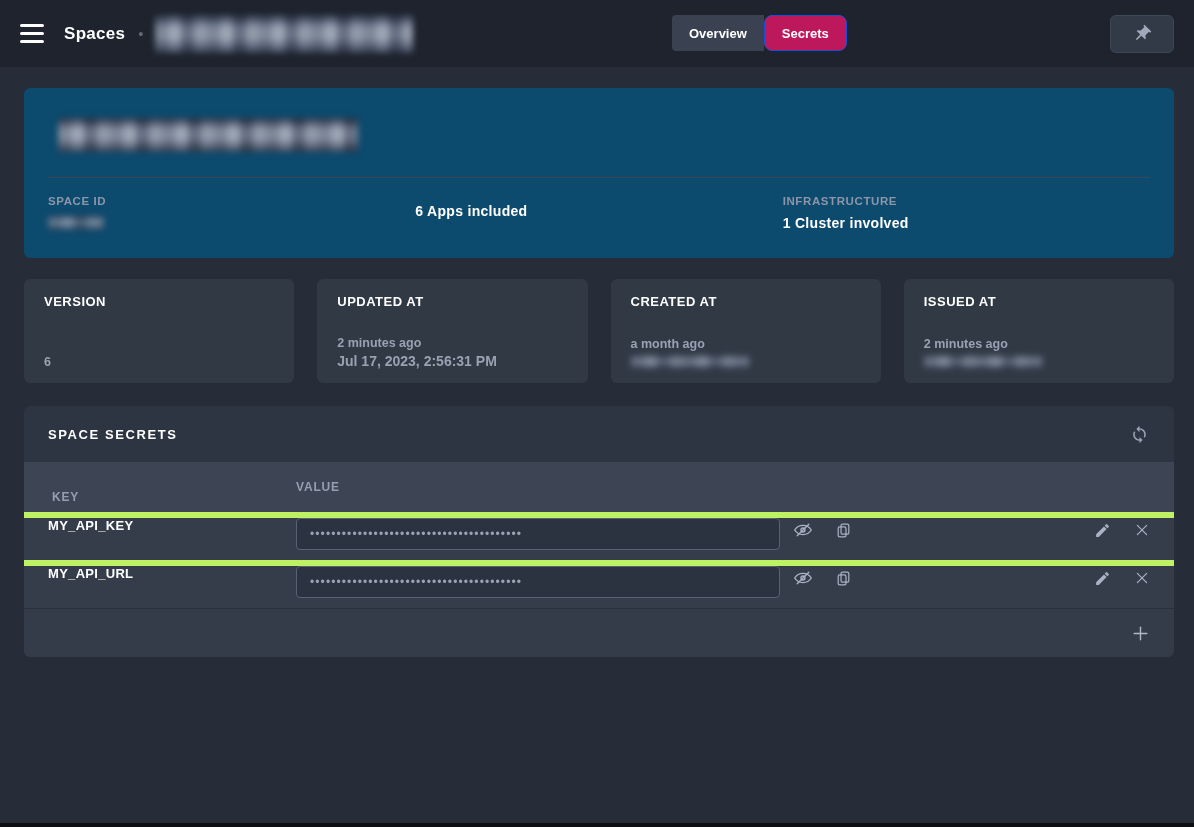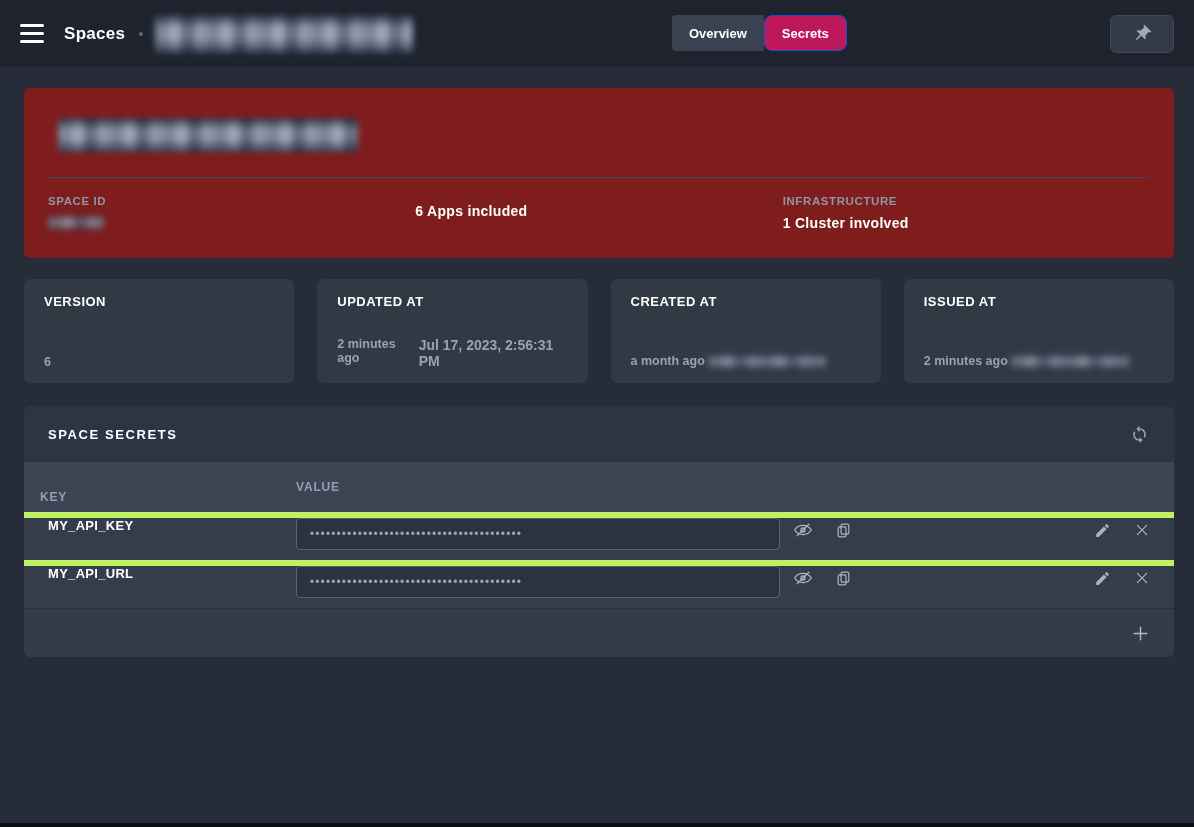--- a/index.html
+++ b/index.html
@@ -46,52 +46,52 @@
       linear-gradient(180deg, rgba(34,40,52,.9) 0%, rgba(150,158,172,.15) 35%, rgba(160,168,180,.1) 60%, rgba(40,46,58,.85) 100%);
     background-blend-mode:overlay;
     filter: blur(3px);
   }
   .redacted.dim { opacity:.75; }
 
   
   .content { padding:21px 20px 0 24px; }
 
   .overview-card {
-    background:#7f1d1d; border-radius:6px; height:170px;
+    background:#0c4a6e; border-radius:6px; height:170px;
     padding:30px 24px 0 24px; margin-bottom:21px;
   }
   .overview-title-redacted { width:300px; height:34px; margin-left:10px; }
   .overview-divider { border:none; border-top:1px solid #3e4657; margin-top:21px; }
   .overview-fields { display:grid; grid-template-columns:1fr 1fr 1fr; padding-top:17px; }
   .field-label { font-size:11.5px; font-weight:700; letter-spacing:.6px; color:#8d96a8; }
   .field-value { font-size:14px; font-weight:700; color:#fff; margin-top:8px; letter-spacing:.3px; }
   .field-value-redacted { width:56px; height:15px; margin-top:8px; }
 
   
   .stats { display:grid; grid-template-columns:repeat(4,1fr); gap:23px; margin-bottom:23px; }
   .stat-card {
     background:#313945; border-radius:6px; height:104px;
     padding:15px 20px 14px 20px; display:flex; flex-direction:column; justify-content:space-between;
   }
   .stat-label { font-size:13px; font-weight:700; letter-spacing:.5px; color:#fff; }
-  .stat-lines { display:flex; flex-direction:row; gap:3px; }
+  .stat-lines { display:flex; flex-direction:column; gap:3px; }
   .stat-line1 { font-size:12.5px; font-weight:700; color:#99a2b2; }
   .stat-line2 { font-size:14px; font-weight:700; color:#99a2b2; }
   .stat-line2-redacted { width:118px; height:15px; }
 
   
   .secrets { border-radius:6px; overflow:hidden; }
   .secrets-header {
     height:56px; background:#2e3542; display:flex; align-items:center; padding:0 22px 0 24px;
   }
   .secrets-title { font-size:13px; font-weight:700; letter-spacing:1.6px; color:#fff; }
   .refresh-btn { margin-left:auto; background:none; border:none; color:#9aa3b5; cursor:pointer; width:26px; height:26px; display:flex; align-items:center; justify-content:center; }
 
   .cols-header { height:50px; background:#3d4554; display:flex; align-items:center; }
-  .col-key { width:272px; padding-left:16px;margin-top:20px; }
+  .col-key { width:272px; padding-left:28px;margin-top:20px; }
   .cols-header .col-label { font-size:12px; font-weight:700; letter-spacing:.8px; color:#959eb0; }
 
   .secret-row {
     height:48px; background:#353d4b; display:flex; align-items:flex-start;
     border-top:6px solid #bef264;
   }
   .secret-row:first-of-type { border-top:none; }
   .secret-key { width:272px; padding-left:24px; font-size:13px; font-weight:700; color:#fff; letter-spacing:.3px; }
   .secret-value {
     width:484px; height:32px; background:#2b3240; border:1px solid #596275; border-radius:4px;

